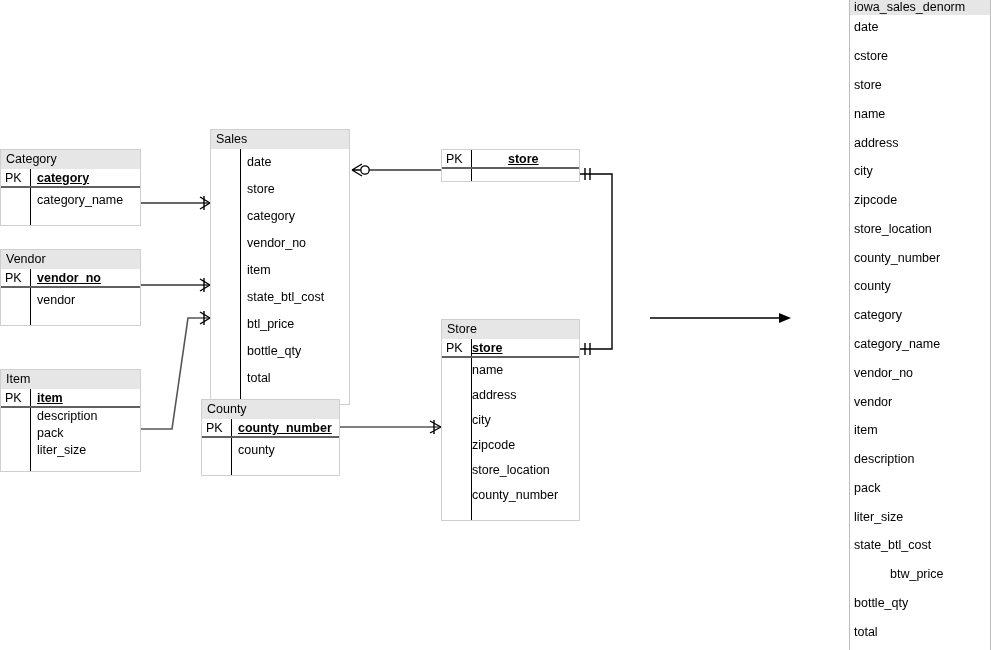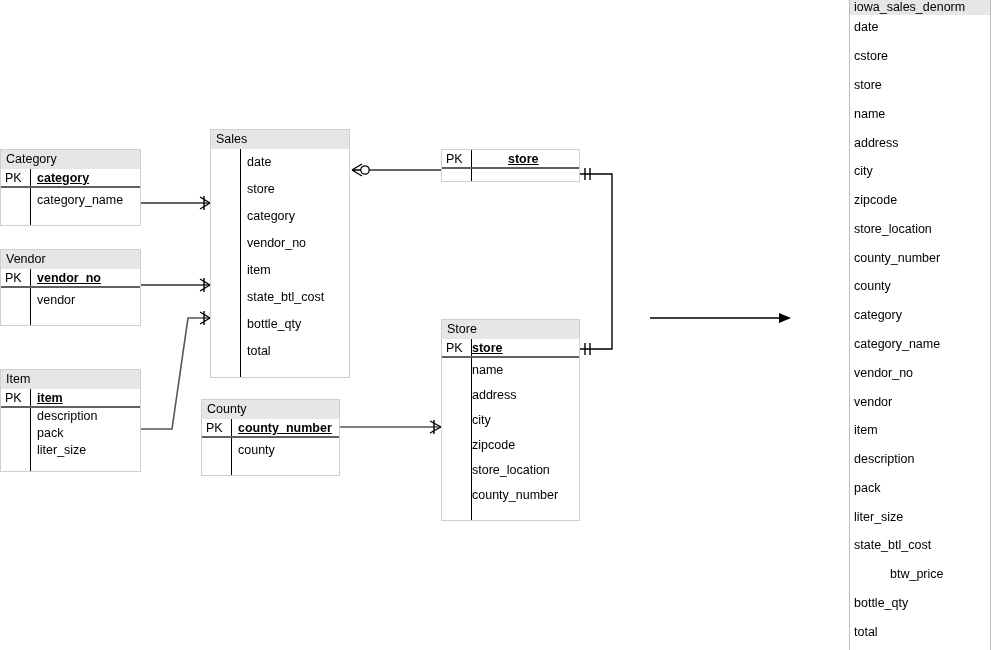--- a/index.html
+++ b/index.html
@@ -251,20 +251,24 @@
         <span class="key"></span>
         <span class="attr">vendor_no</span>
       </div>
       <div class="ent-row tall">
         <span class="key"></span>
         <span class="attr">item</span>
       </div>
       <div class="ent-row tall">
         <span class="key"></span>
         <span class="attr">state_btl_cost</span>
+      </div>
+      <div class="ent-row tall">
+        <span class="key"></span>
+        <span class="attr">btl_price</span>
       </div>
       <div class="ent-row tall">
         <span class="key"></span>
         <span class="attr">bottle_qty</span>
       </div>
       <div class="ent-row tall">
         <span class="key"></span>
         <span class="attr">total</span>
       </div>
       <div class="ent-row filler"></div>

